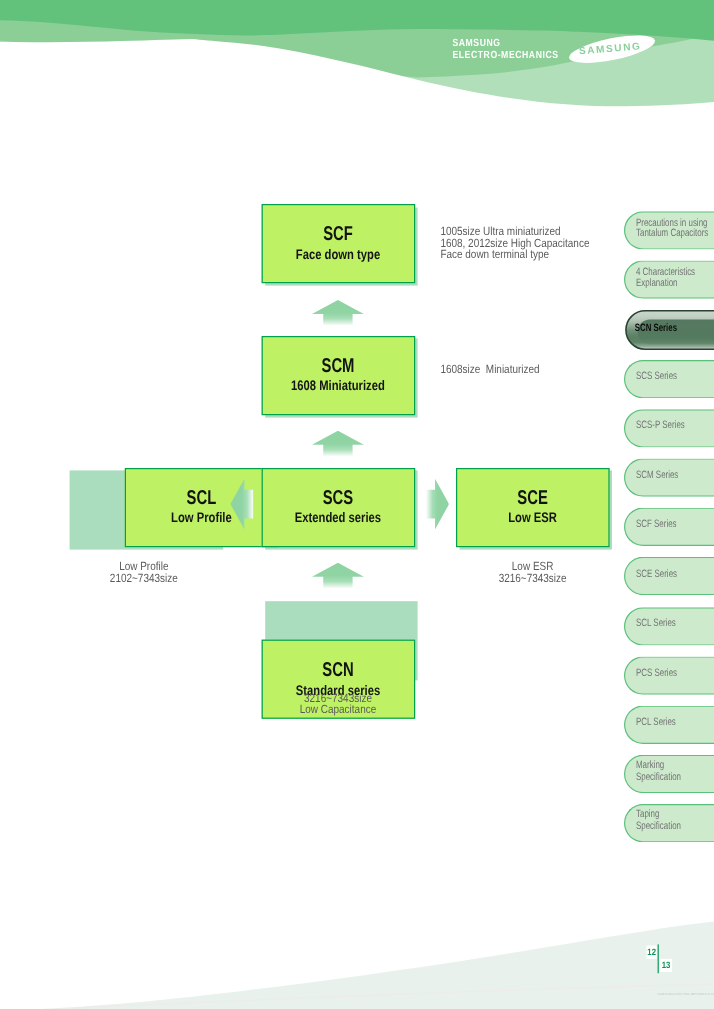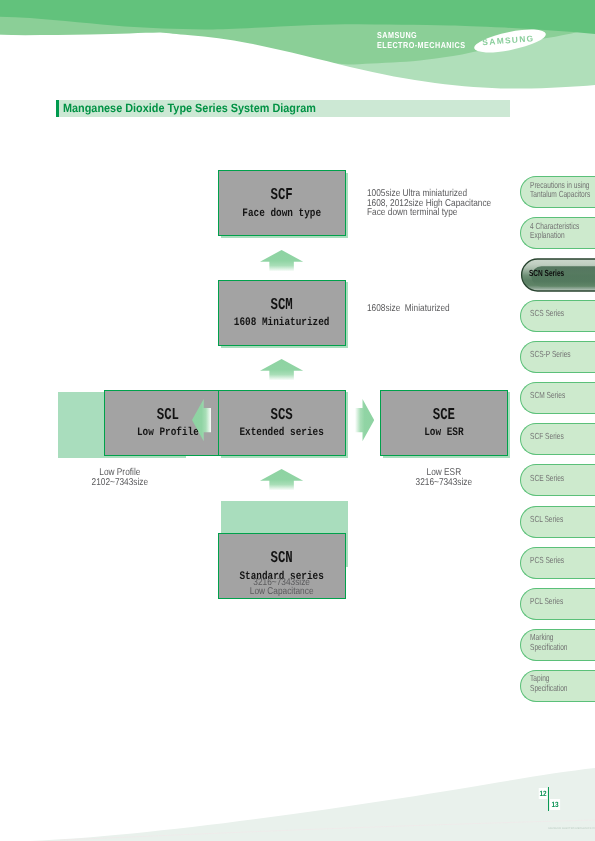--- a/index.html
+++ b/index.html
@@ -17,21 +17,21 @@
   .oval{position:absolute;left:473px;top:28px;width:74px;height:26px;}
 
   
   .titlebar{position:absolute;left:56px;top:100px;width:454px;height:17px;background:#cce8d4;}
   .titlebar .accent{position:absolute;left:0;top:0;width:3px;height:17px;background:#009a4e;}
   .titlebar .t{position:absolute;left:6.8px;top:1.0px;font-size:12px;font-weight:bold;
                color:#029245;letter-spacing:0.02px;transform:scaleX(0.903);
                transform-origin:0 50%;white-space:pre;}
 
   
-  .box{position:absolute;background:#a3a3a3;border:1.4px solid #00a14b;box-sizing:border-box;font-family:Liberation Mono, monospace;}
+  .box{position:absolute;background:#bef264;border:1.4px solid #00a14b;box-sizing:border-box;}
   .boxshadow{position:absolute;background:#a9ddbd;}
   .box .code{position:absolute;left:0;width:100%;text-align:center;font-weight:bold;
              color:#131313;font-size:16.6px;line-height:17px;
              transform:scaleX(0.745);transform-origin:50% 50%;white-space:pre;}
   .box .sub{position:absolute;left:0;width:100%;text-align:center;font-weight:bold;
             color:#151515;font-size:11.5px;line-height:13px;
             transform:scaleX(0.815);transform-origin:50% 50%;white-space:pre;}
 
   .note{position:absolute;font-size:9.9px;color:#5b5b5d;line-height:9.4px;white-space:pre;
         transform:scaleX(0.841);transform-origin:0 0;}
@@ -80,24 +80,20 @@
 
   <div class="brand"><span>SAMSUNG</span><br><span>ELECTRO-MECHANICS</span></div>
 
   <div class="oval">
     <svg width="74" height="26" viewBox="0 0 74 26">
       <ellipse cx="37" cy="13" rx="36.5" ry="9" fill="#ffffff" transform="rotate(-11.5 37 13)"></ellipse>
       <text x="35.5" y="15.2" transform="rotate(-4.5 35.5 13)" text-anchor="middle" fill="#8bcf9d" font-family="Liberation Sans, sans-serif" font-size="8.4" font-weight="bold" letter-spacing="1.35">SAMSUNG</text>
     </svg>
   </div>
 
-  <div class="titlebar">
-    <div class="accent"></div>
-    <div class="t">Manganese Dioxide Type Series System Diagram</div>
-  </div>
 
   <div id="diagram">
       <div class="boxshadow" style="left:220.5px;top:172.5px;width:127.3px;height:65.3px;"></div>
       <div class="boxshadow" style="left:220.5px;top:282.2px;width:127.3px;height:65.5px;"></div>
       <div class="boxshadow" style="left:58.2px;top:392.2px;width:127.7px;height:65.5px;"></div>
       <div class="boxshadow" style="left:220.5px;top:392.2px;width:127.3px;height:65.5px;"></div>
       <div class="boxshadow" style="left:382.5px;top:392.2px;width:127.7px;height:65.5px;"></div>
       <div class="boxshadow" style="left:220.5px;top:501.2px;width:127.3px;height:65.7px;"></div>
       <div class="box" style="left:218.3px;top:170.3px;width:127.3px;height:65.3px;">
         <div class="code" style="top:14.649999999999999px;">SCF</div>

